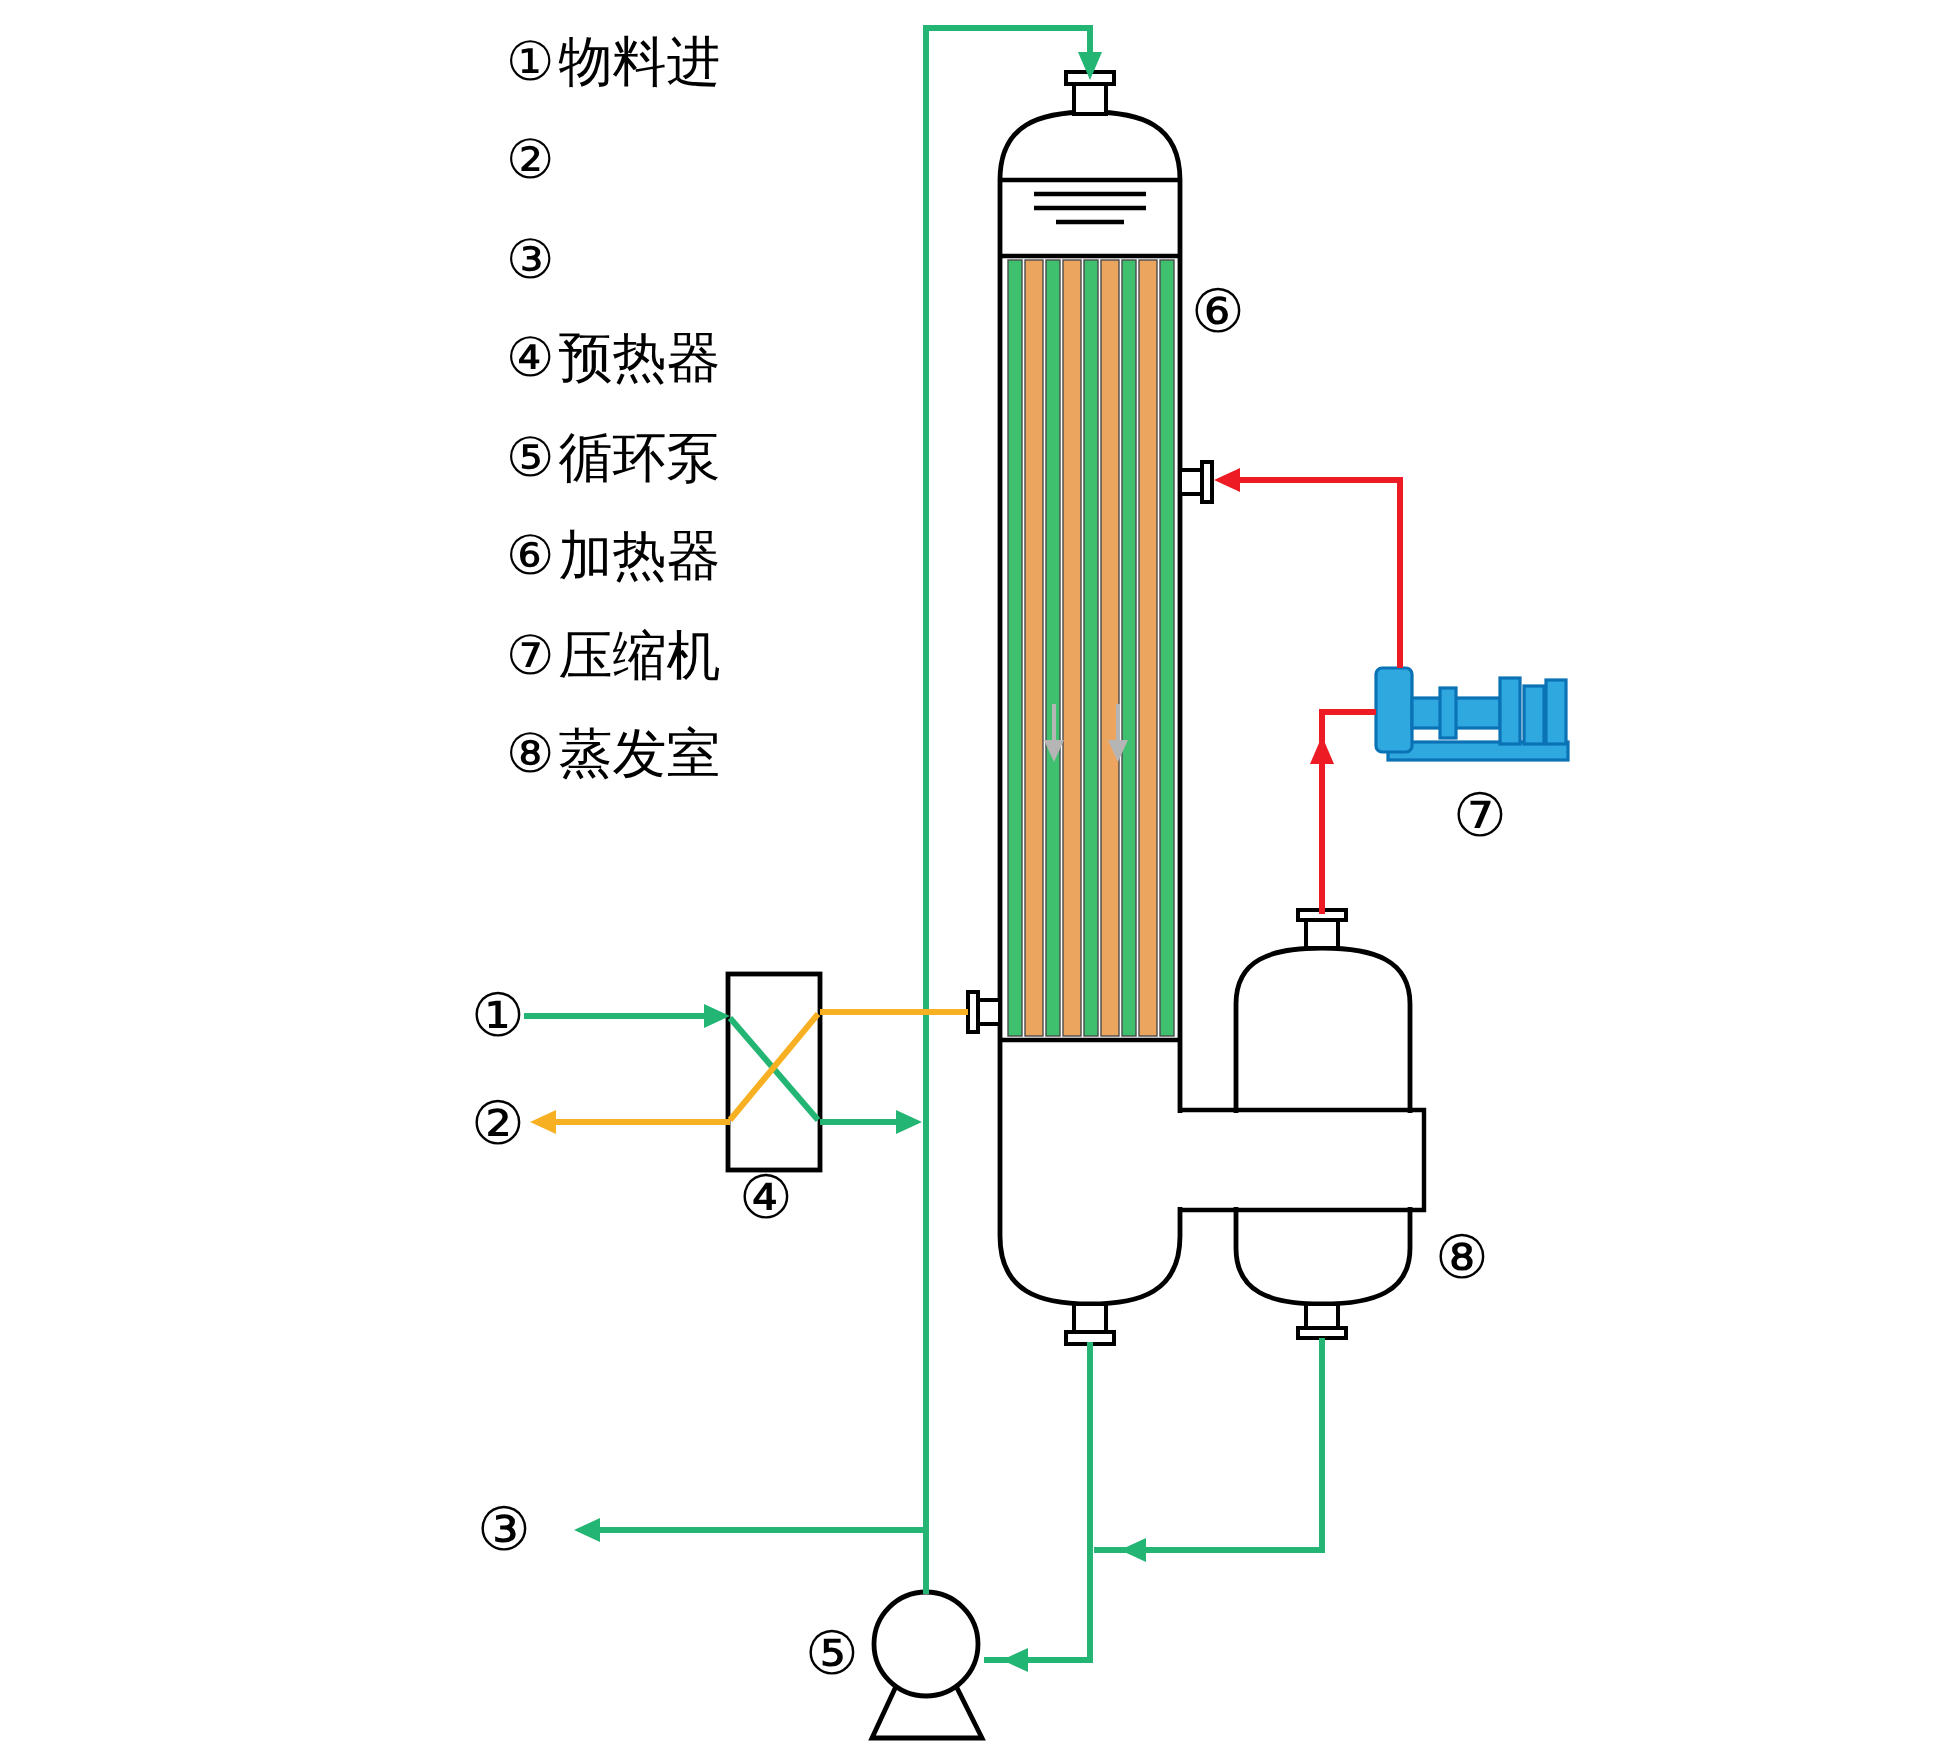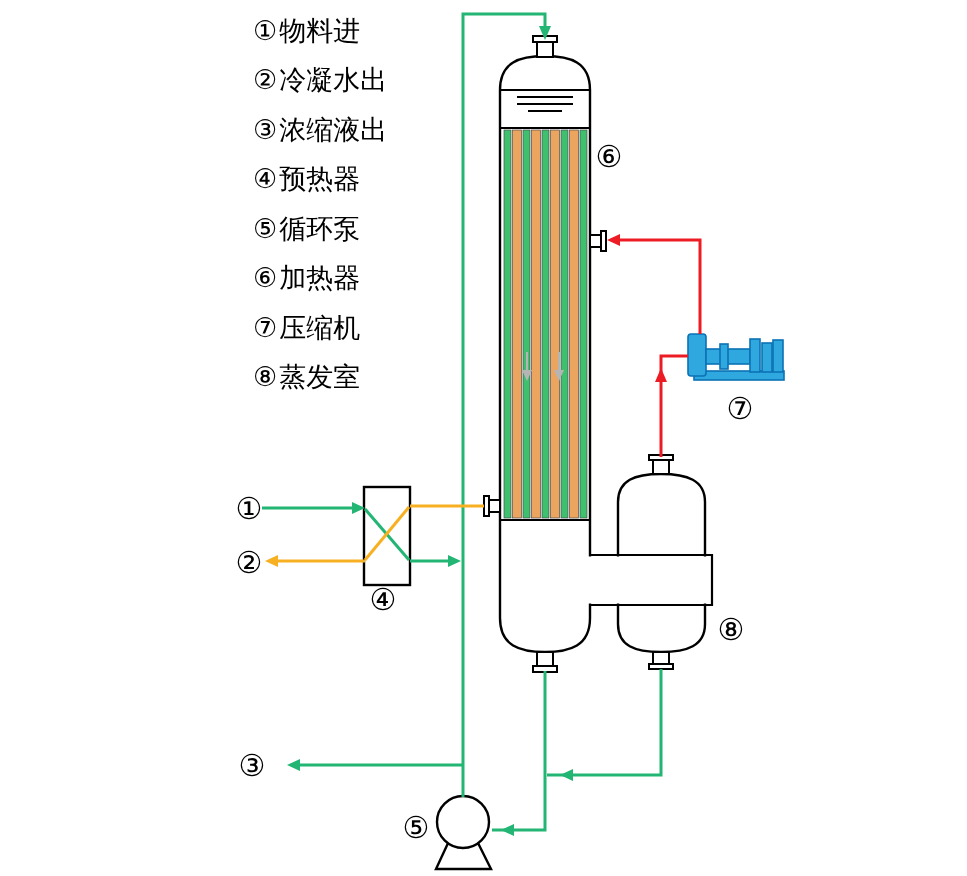--- a/index.html
+++ b/index.html
@@ -168,25 +168,23 @@
     </g>
   </svg>
 
   <div class="legend">
     <div class="legend-item">
       <span class="marker">①</span>
       <span>物料进</span>
     </div>
     <div class="legend-item">
       <span class="marker">②</span>
-      <span>冷凝水出</span>
     </div>
     <div class="legend-item">
       <span class="marker">③</span>
-      <span>浓缩液出</span>
     </div>
     <div class="legend-item">
       <span class="marker">④</span>
       <span>预热器</span>
     </div>
     <div class="legend-item">
       <span class="marker">⑤</span>
       <span>循环泵</span>
     </div>
     <div class="legend-item">

